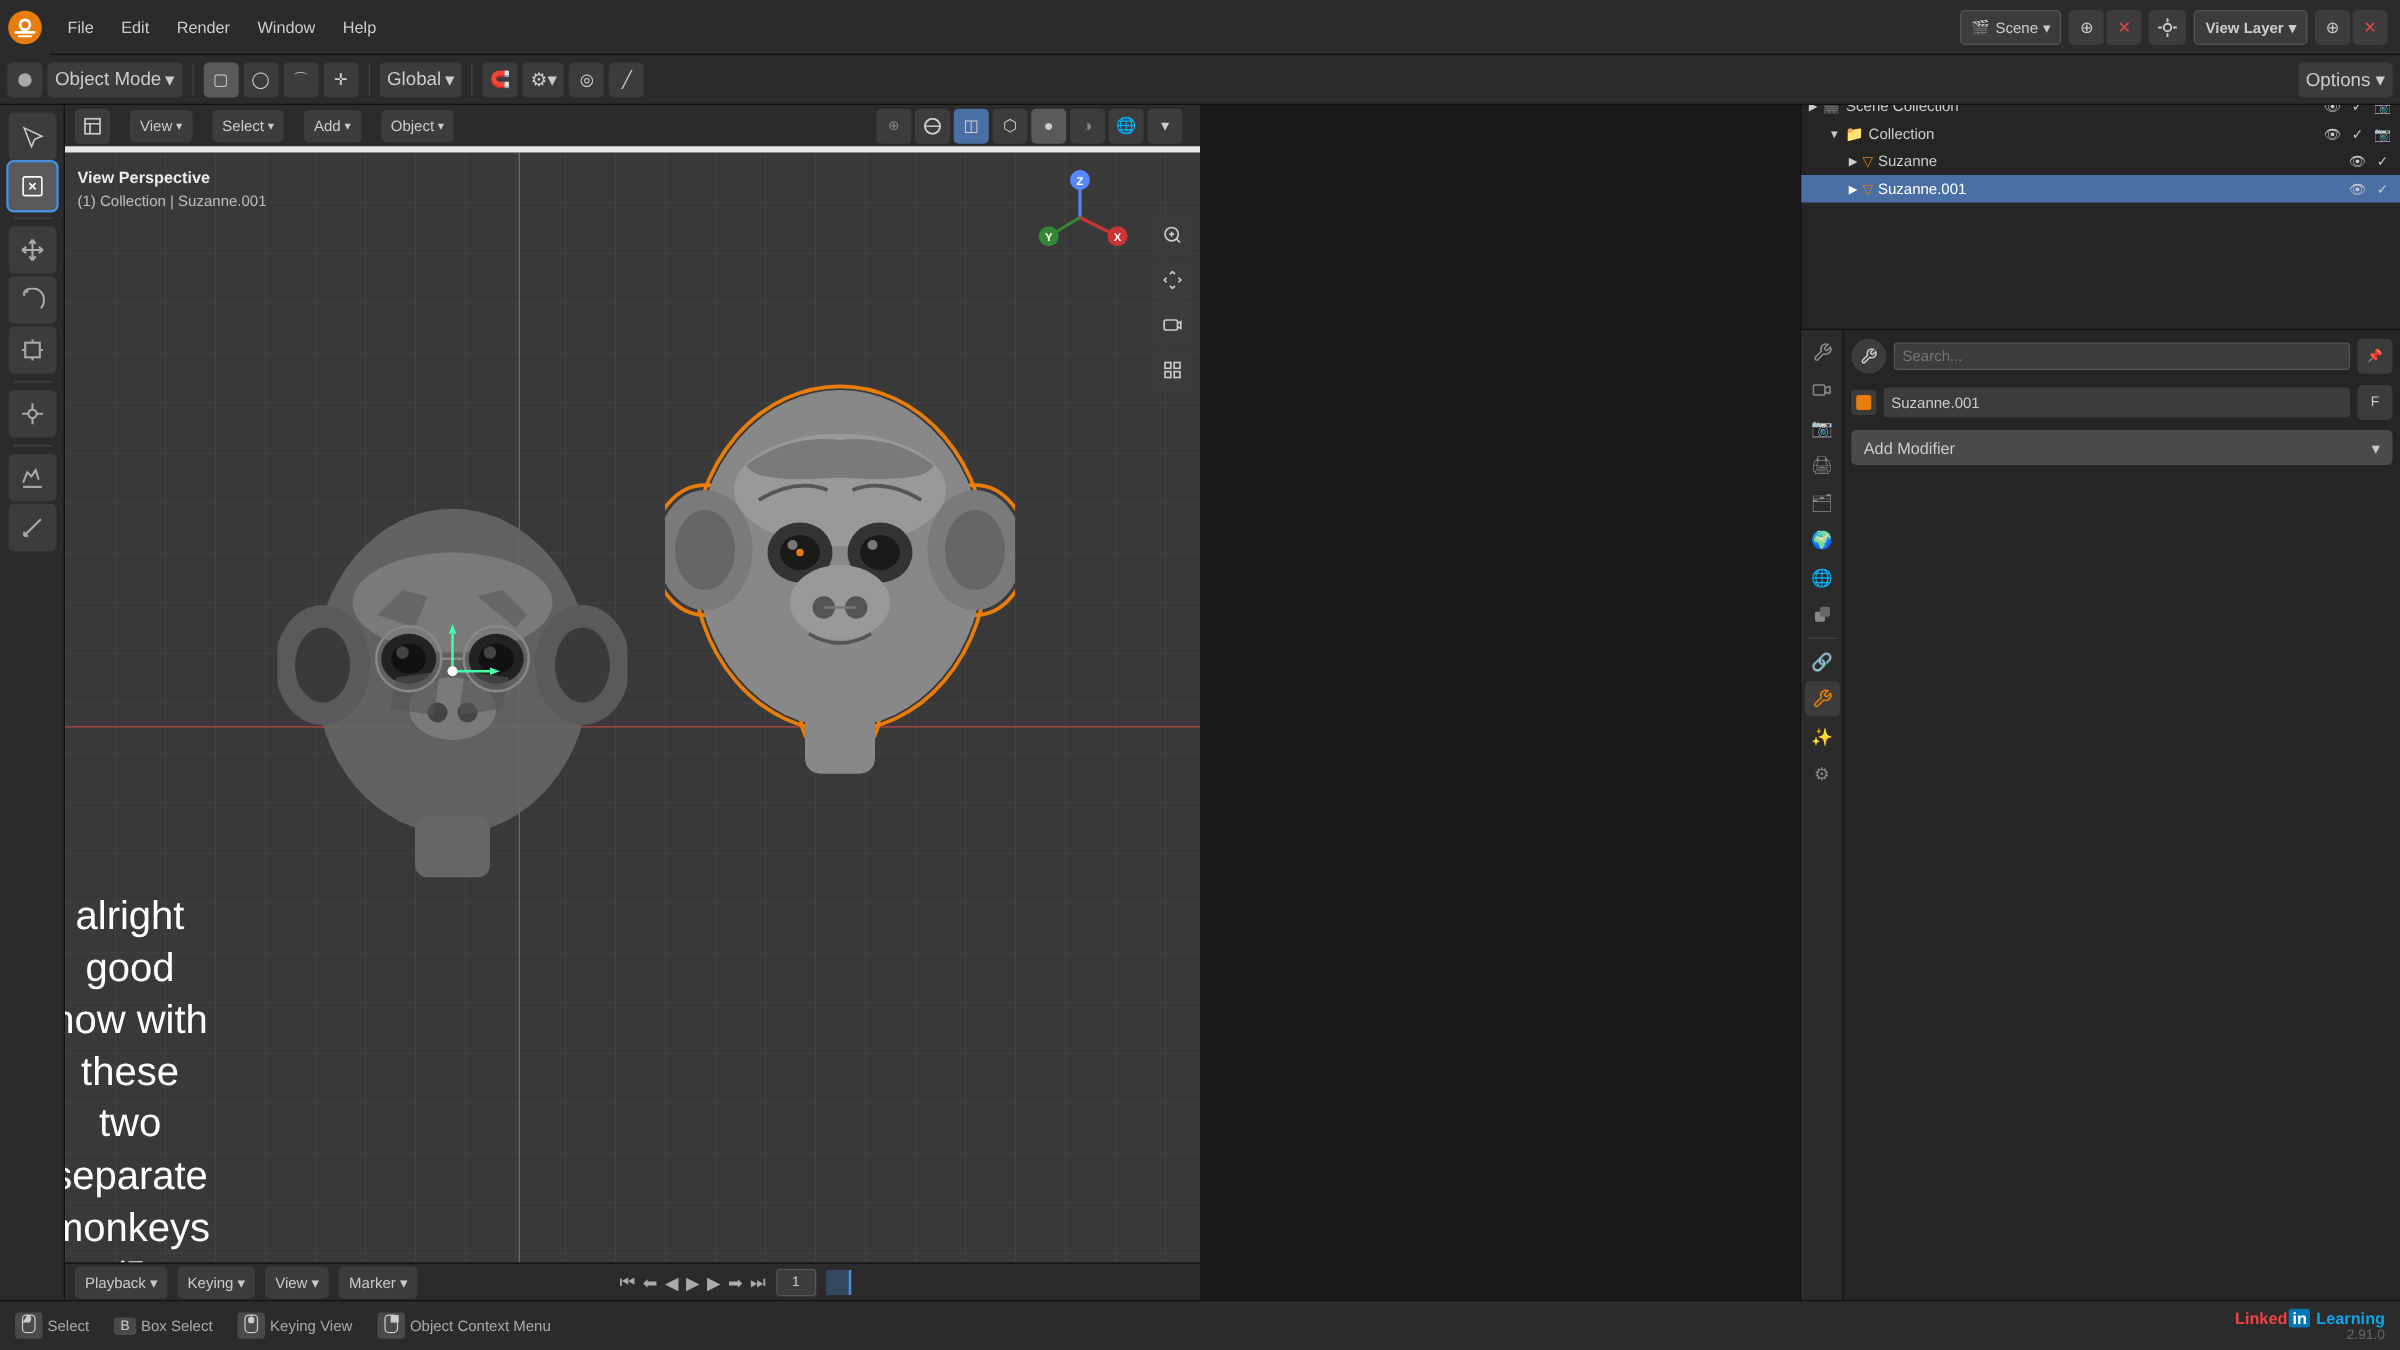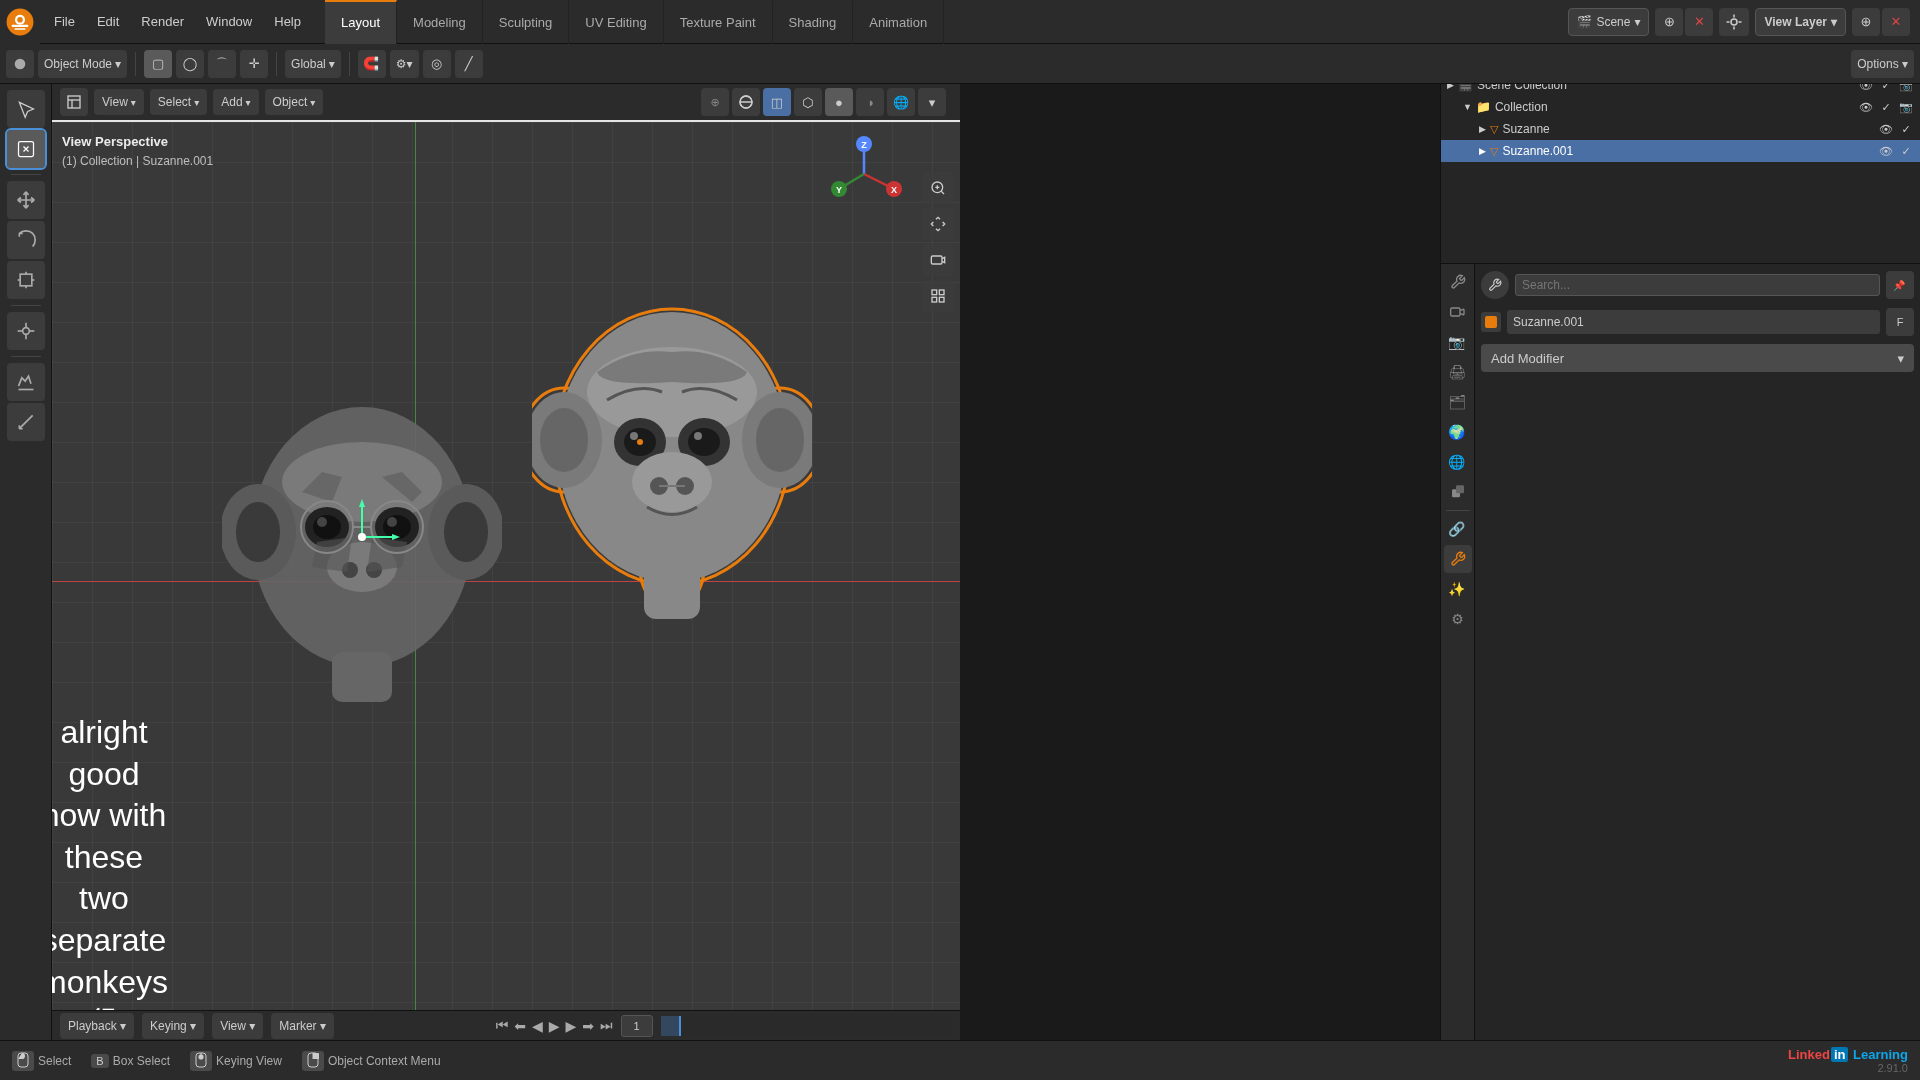--- a/index.html
+++ b/index.html
@@ -166,22 +166,22 @@
 
     
     #viewport-header {
       position: absolute;
       top: 0; left: 0; right: 0;
       height: 38px;
       background: #2b2b2b;
       display: flex;
       align-items: center;
       padding: 0 8px;
-      gap: 6px;
-      border-bottom: 2px solid #e5e5e5;
+      gap: 16px;
+      border-bottom: 5px solid #e5e5e5;
       z-index: 10;
     }
     .vp-btn {
       padding: 3px 8px;
       background: #3c3c3c;
       border-radius: 4px;
       cursor: pointer;
       font-size: 12px;
       color: #ccc;
       display: flex;
@@ -471,21 +471,21 @@
     
     .tb-btn {
       height: 28px;
       background: #3c3c3c;
       border-radius: 4px;
       display: flex;
       align-items: center;
       justify-content: center;
       cursor: pointer;
       color: #ccc;
-      font-size: 12px;
+      font-size: 15px;
       padding: 0 6px;
       gap: 3px;
     }
     .tb-separator {
       width: 1px;
       height: 24px;
       background: #444;
       margin: 0 4px;
     }
     .tb-icon-btn {
@@ -546,29 +546,20 @@
   </div>
 
   <div class="top-menu-items">
     <div class="top-menu-item">File</div>
     <div class="top-menu-item">Edit</div>
     <div class="top-menu-item">Render</div>
     <div class="top-menu-item">Window</div>
     <div class="top-menu-item">Help</div>
   </div>
 
-  <div class="workspace-tabs">
-    <div class="workspace-tab active">Layout</div>
-    <div class="workspace-tab">Modeling</div>
-    <div class="workspace-tab">Sculpting</div>
-    <div class="workspace-tab">UV Editing</div>
-    <div class="workspace-tab">Texture Paint</div>
-    <div class="workspace-tab">Shading</div>
-    <div class="workspace-tab">Animation</div>
-  </div>
 
   <div class="top-right-area">
 
     <div class="scene-selector">
       <span style="font-size:12px">🎬</span>
       <span>Scene</span>
       <span>▾</span>
     </div>
     <div style="display:flex;gap:2px">
       <div class="tb-icon-btn">⊕</div>

